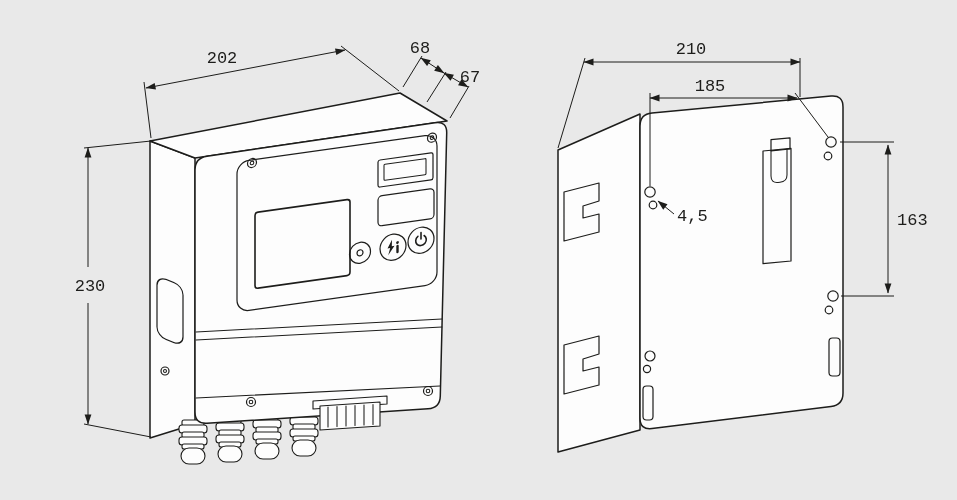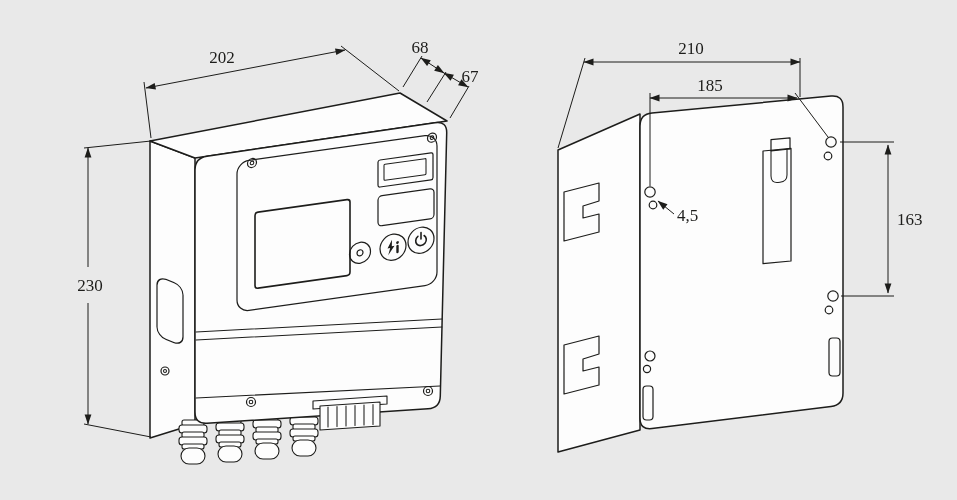--- a/index.html
+++ b/index.html
@@ -2,21 +2,21 @@
 <html style="--bg: #e9e9e9; --stroke: #1d1d1b; --face: #fdfdfd;"><head>
 <meta charset="utf-8">
 <style>
   :root{
     --bg:#e9e9e9;
     --stroke:#1d1d1b;
     --face:#fdfdfd;
   }
   html,body{margin:0;padding:0;background:var(--bg);}
   .stage{width:957px;height:500px;background:var(--bg);position:relative;overflow:hidden;
-         font-family:Liberation Serif, serif;}
+         font-family:Liberation Mono, monospace;}
   svg{display:block;}
   .outline{fill:var(--face);stroke:var(--stroke);stroke-width:1.5;stroke-linejoin:round;}
   .detail{fill:none;stroke:var(--stroke);stroke-width:1.2;stroke-linejoin:round;stroke-linecap:round;}
   .thick{stroke-width:1.6;}
   .thin{stroke-width:1.05;}
   .part{fill:var(--face);stroke:var(--stroke);stroke-width:1.1;stroke-linejoin:round;}
   .dim{fill:none;stroke:var(--stroke);stroke-width:1;}
   .dimtext{font-size:17px;fill:var(--stroke);}
   .fillglyph{fill:var(--stroke);stroke:none;}
 </style>

